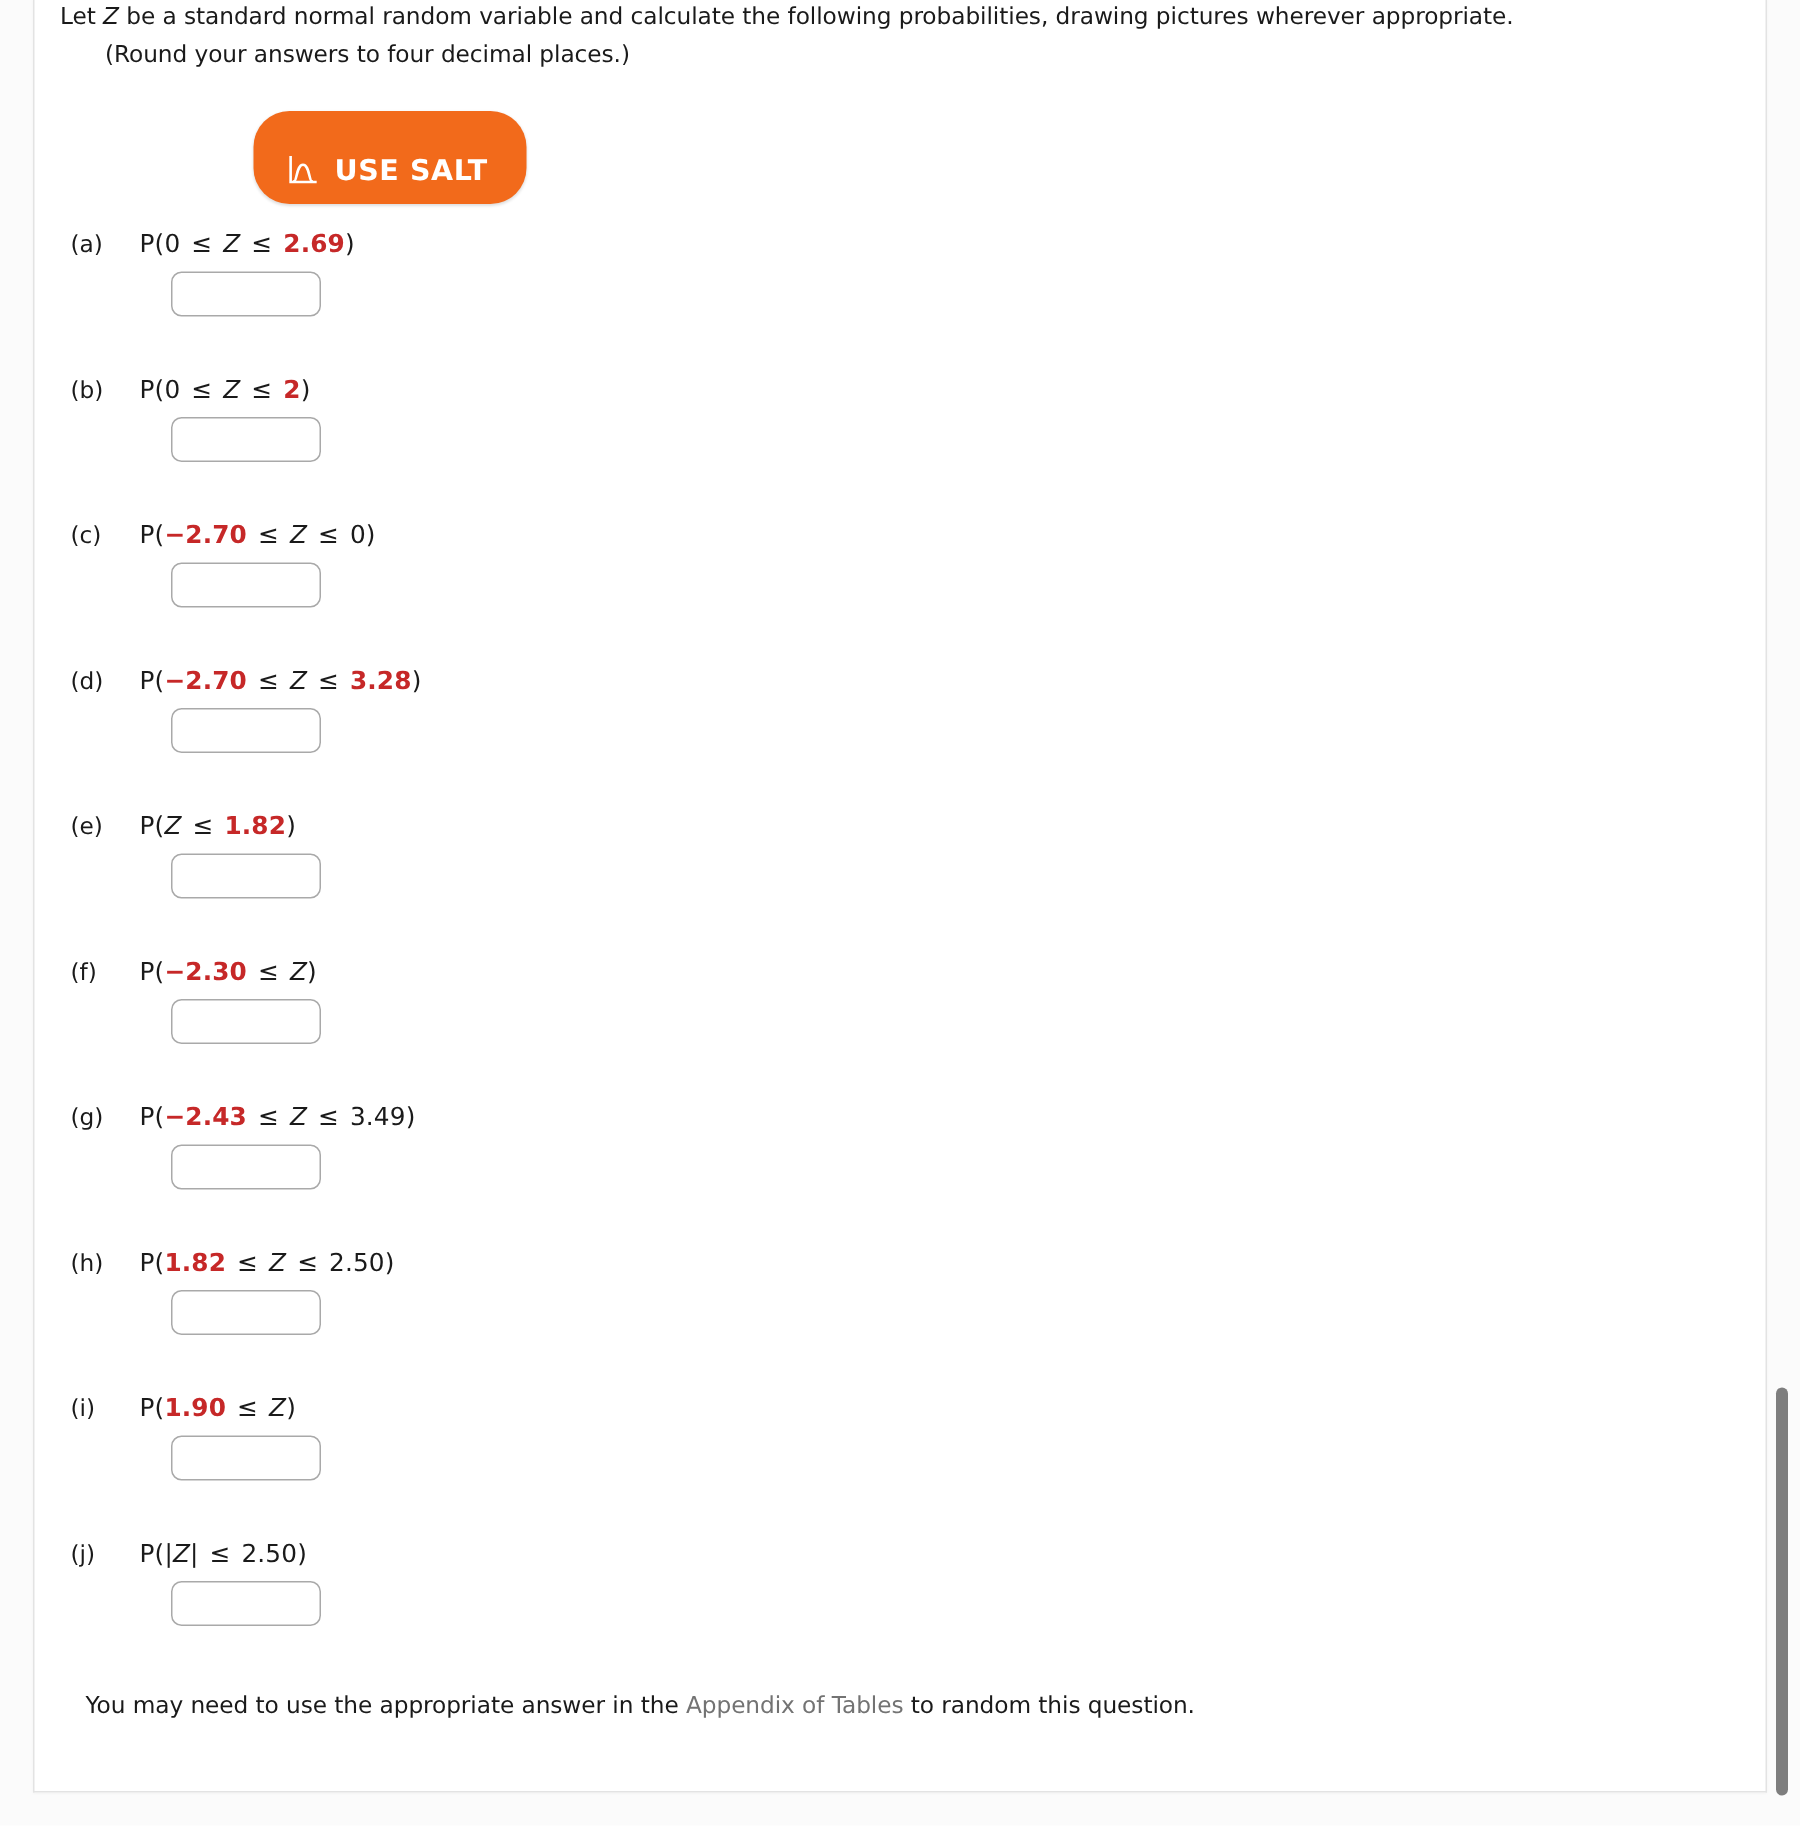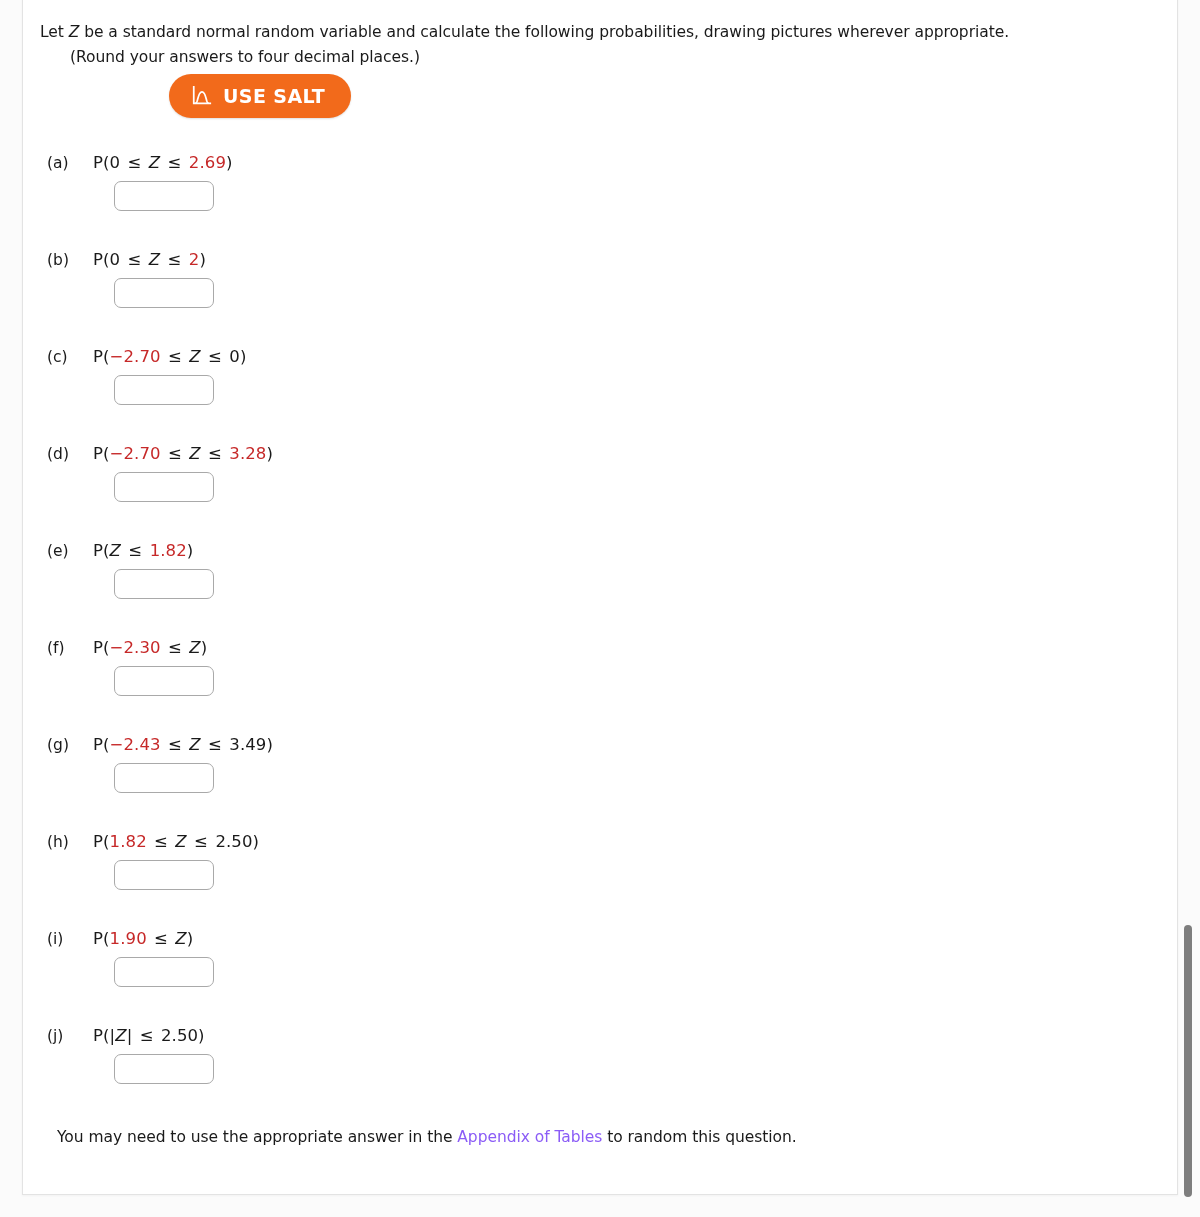--- a/index.html
+++ b/index.html
@@ -33,21 +33,21 @@
   .panel-inner {
     padding: 0 0 0 0;
     position: relative;
     height: 100%;
   }
 
   
   .prompt {
     position: absolute;
     left: 17px;
-    top: 22px;
+    top: 1px;
     width: 1110px;
     font-size: 15.5px;
     line-height: 25px;
     color: #1a1a1a;
     letter-spacing: -0.05px;
   }
   .prompt .var-italic {
     font-style: italic;
   }
   .prompt-line2 {
@@ -61,21 +61,21 @@
     left: 146px;
     top: 76px;
   }
   .salt-button {
     display: inline-flex;
     align-items: center;
     gap: 10px;
     background: #f26a1b;
     border: none;
     border-radius: 24px;
-    padding: 11px 26px 11px 22px;
+    padding: 29px 26px 11px 22px;
     cursor: pointer;
     box-shadow: 0 1px 2px rgba(0,0,0,0.13);
   }
   .salt-icon {
     width: 22px;
     height: 22px;
     display: block;
     flex: 0 0 auto;
   }
   .salt-label {
@@ -114,20 +114,21 @@
   }
   .q-expr {
     font-size: 16.5px;
     color: #1a1a1a;
     font-style: italic;
     letter-spacing: 0.1px;
   }
   .q-expr .num {
     color: #c62828;
     font-style: normal;
+    font-weight: bold;
   }
   .q-expr .num-black {
     color: #1a1a1a;
     font-style: normal;
   }
   .q-expr .op {
     font-style: normal;
     padding: 0 2px;
   }
   .q-expr .paren {
@@ -153,21 +154,21 @@
   .footer-note {
     position: absolute;
     left: 34px;
     top: 1130px;
     font-size: 15.5px;
     color: #1a1a1a;
     letter-spacing: -0.05px;
   }
   .footer-note a,
   .footer-note .link {
-    color: #8b5cf6;
+    color: #737373;
     text-decoration: none;
     cursor: pointer;
   }
 
   
   #scrollbar-track {
     position: absolute;
     right: 0px;
     top: 0;
     width: 15px;

